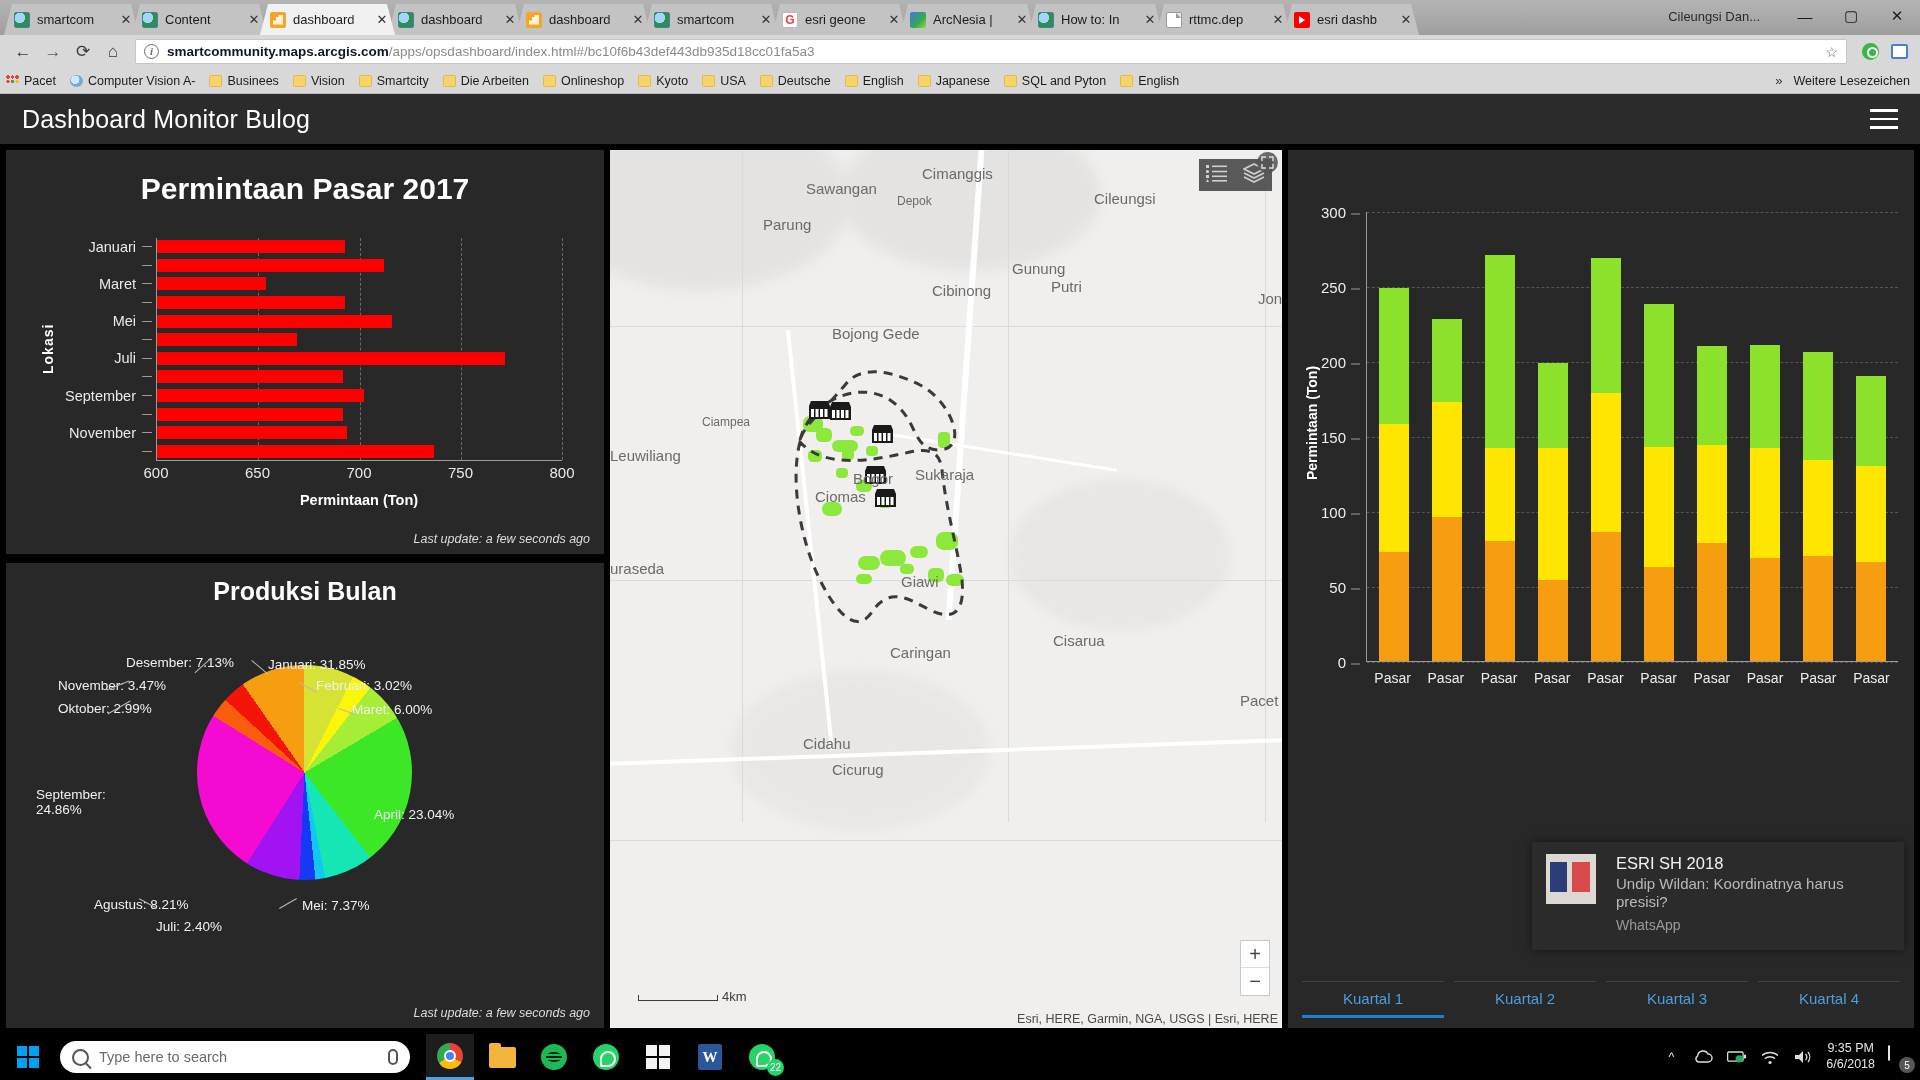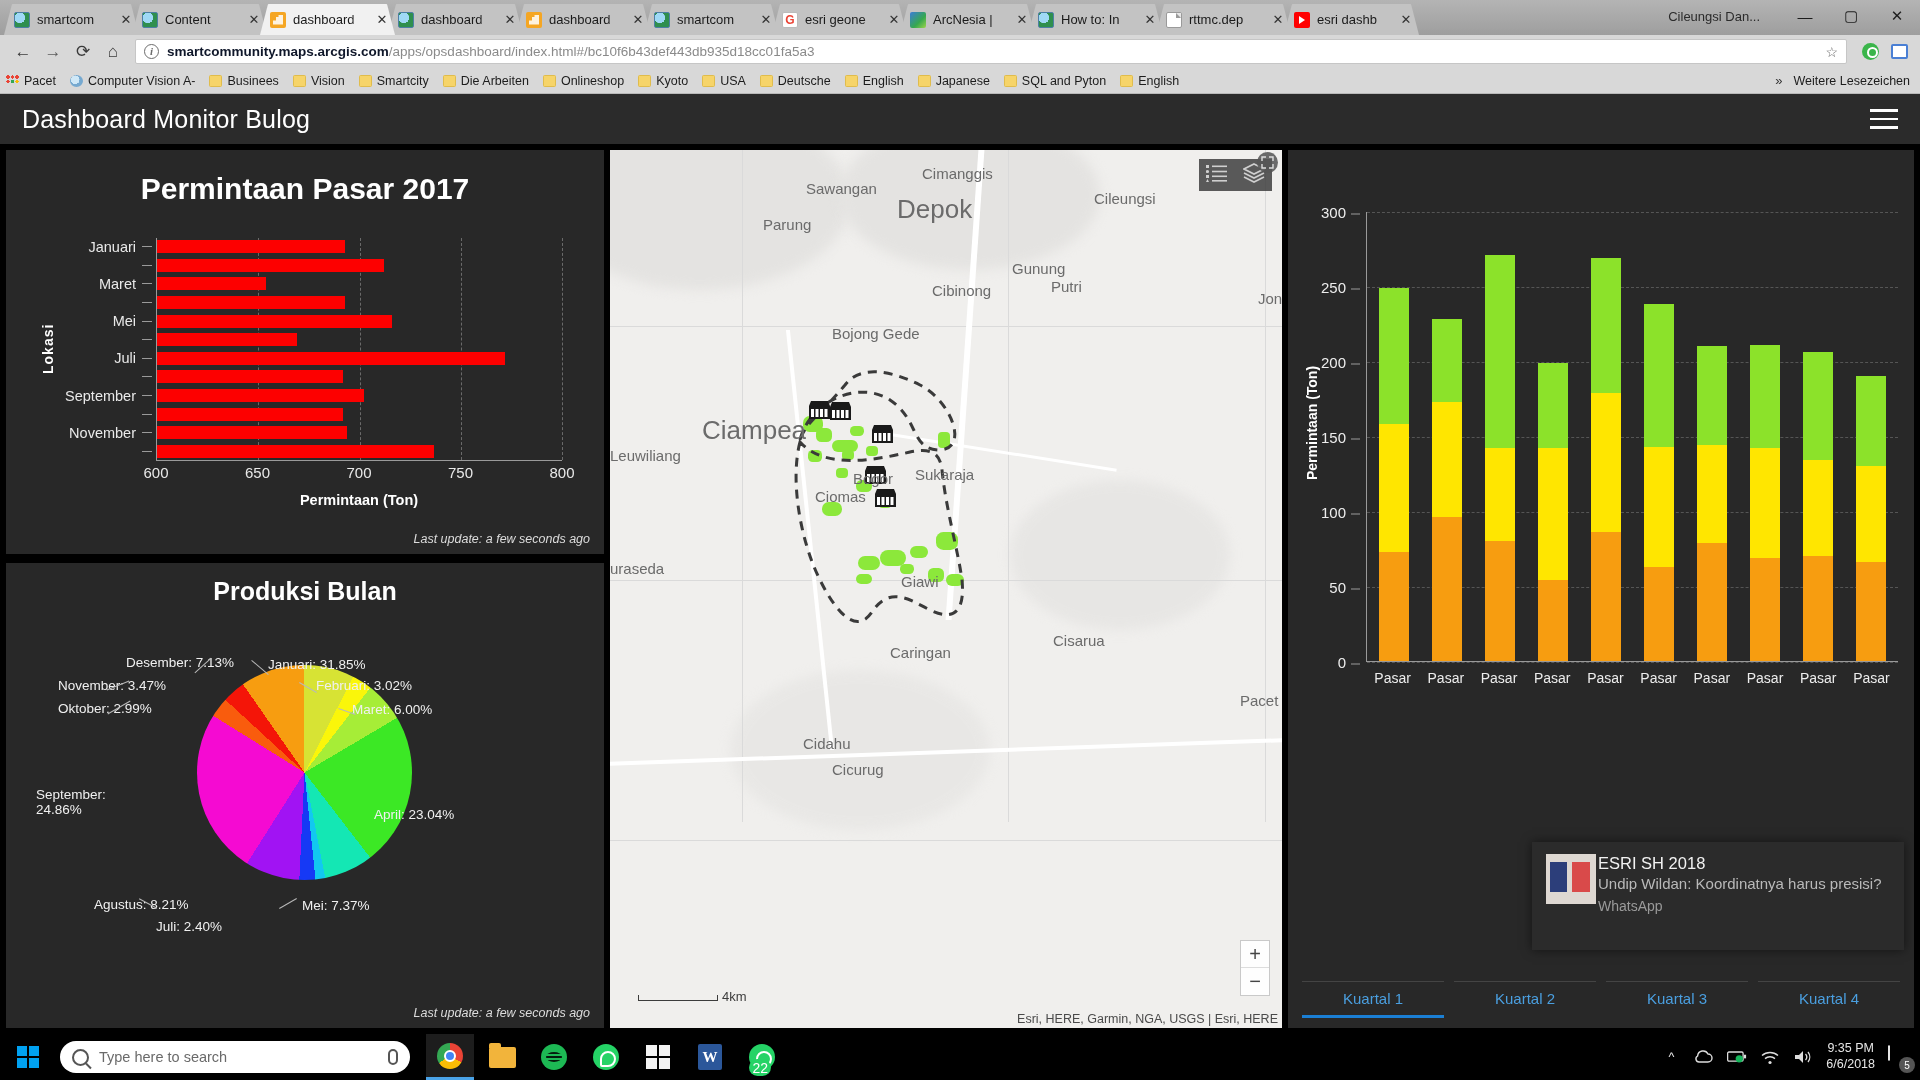--- a/index.html
+++ b/index.html
@@ -131,21 +131,21 @@
   .pie { position:absolute; left:50%; top:58px; width:215px; height:215px;
       margin-left:-108px; border-radius:50%; }
   .pielbl { position:absolute; color:#f0f0f0; font-size:13.5px; white-space:nowrap; }
   .leader { position:absolute; border-top:1px solid #b9b9b9; }
 
   
   .col-map { width:672px; background:#efefef; position:relative; overflow:hidden; }
   .map-canvas { position:absolute; inset:0; background:#f0efed; }
   .mg { position:absolute; background:#dadada; }
   .mlabel { position:absolute; color:#6b6b6b; font-size:15px; white-space:nowrap; }
-  .mlabel.big { font-size:26px; color:#6b6b6b;text-align:center; }
+  .mlabel.big { font-size:12px; color:#6b6b6b;text-align:center; }
   .mroad { position:absolute; background:#fff; }
   .mshade { position:absolute; background:#e4e3e1; border-radius:50%; filter:blur(6px); }
   .green-blob { position:absolute; background:#8ce83b; }
   .mkr { position:absolute; width:25px; height:21px; }
   .map-tools { position:absolute; right:10px; top:9px; width:73px; height:32px;
       background:#333c; display:flex; align-items:center; justify-content:space-around; }
   .map-expand { position:absolute; right:4px; top:2px; width:21px; height:21px; border-radius:50%;
       background:#555d; display:flex; align-items:center; justify-content:center; }
   .map-zoom { position:absolute; right:12px; bottom:32px; width:30px; background:#fffe;
       border:1px solid #c9c9c9; }
@@ -177,21 +177,21 @@
   .sb-xlabels { position:absolute; left:78px; right:16px; top:520px;
       display:flex; justify-content:space-around; }
   .sb-xlabels span { width:60px; text-align:center; color:#ededed; font-size:14px; }
   .quartab { position:absolute; bottom:10px; left:14px; right:14px; display:flex; gap:10px; }
   .quartab div { flex:1; text-align:center; color:#4a9fe0; font-size:15px; padding:8px 0;
       border-top:1px solid #444; }
   .quartab div.active { border-bottom:3px solid #1b7fd4; }
 
   
   .toast { position:absolute; right:10px; bottom:78px; width:372px; height:108px;
-      background:#2b2b2b; display:flex; padding:12px 14px; gap:2px; z-index:30;
+      background:#2b2b2b; display:flex; padding:12px 14px; gap:20px; z-index:30;
       box-shadow:0 0 10px #0008; }
   .toast-thumb { width:50px; height:50px; background:#ded8d2; flex:0 0 50px; position:relative;
       overflow:hidden; }
   .toast-thumb .pA{position:absolute;left:4px;top:8px;width:17px;height:30px;background:#2c3e7a;}
   .toast-thumb .pB{position:absolute;left:26px;top:8px;width:18px;height:30px;background:#d94a4a;}
   .toast-txt { flex:1; min-width:0; }
   .toast-title { color:#f2f2f2; font-size:16.5px; margin-bottom:2px; }
   .toast-msg { color:#b9b9b9; font-size:15px; line-height:1.22; }
   .toast-app { color:#9a9a9a; font-size:14px; margin-top:5px; }
 
@@ -230,22 +230,22 @@
   .ic-wa{width:26px;height:26px;border-radius:50%;background:#25d366;position:relative;}
   .ic-wa:after{content:"";position:absolute;left:7px;top:7px;width:12px;height:12px;
       border:2px solid #fff;border-radius:50% 50% 50% 2px;}
   .ic-store{width:25px;height:25px;background:
       linear-gradient(#f3f3f3,#f3f3f3) 0 0/11px 11px no-repeat,
       linear-gradient(#f3f3f3,#f3f3f3) 13px 0/11px 11px no-repeat,
       linear-gradient(#f3f3f3,#f3f3f3) 0 13px/11px 11px no-repeat,
       linear-gradient(#f3f3f3,#f3f3f3) 13px 13px/11px 11px no-repeat;}
   .ic-word{width:24px;height:26px;background:#2b579a;border-radius:2px;color:#fff;
       font:700 15px "Liberation Serif",serif;display:flex;align-items:center;justify-content:center;}
-  .badge{position:absolute;right:15px;bottom:4px;min-width:17px;height:17px;border-radius:9px;
-      background:#25d366;color:#fff;font-size:14px;display:flex;align-items:center;
+  .badge{position:absolute;right:2px;bottom:4px;min-width:17px;height:17px;border-radius:9px;
+      background:#25d366;color:#fff;font-size:10px;display:flex;align-items:center;
       justify-content:center;padding:0 3px;}
   .tray { margin-left:auto; display:flex; align-items:center; gap:13px; padding-right:10px;
       color:#e6e6e6; font-size:12.5px; }
   .tray-clock { text-align:center; line-height:1.25; font-size:12.5px; }
   .tray-icon { width:20px; height:20px; display:flex; align-items:center; justify-content:center; }
   .notif { position:relative; width:22px; height:22px; }
   .notif .sq { width:19px; height:15px; border:1.6px solid #e6e6e6; border-radius:1px; }
   .notif .cnt { position:absolute; right:-5px; bottom:-5px; width:16px; height:16px;
       border-radius:50%; background:#555; color:#fff; font-size:10px; display:flex;
       align-items:center; justify-content:center; }

